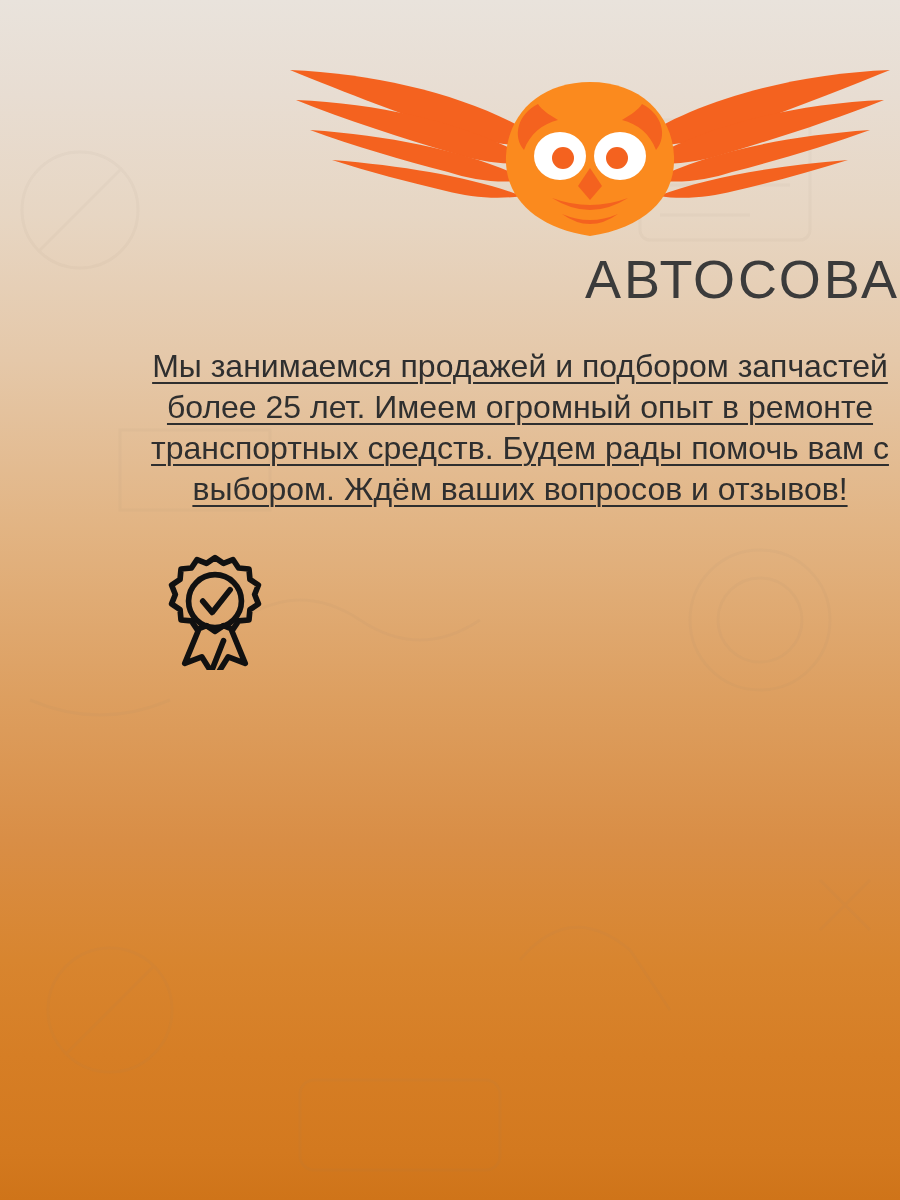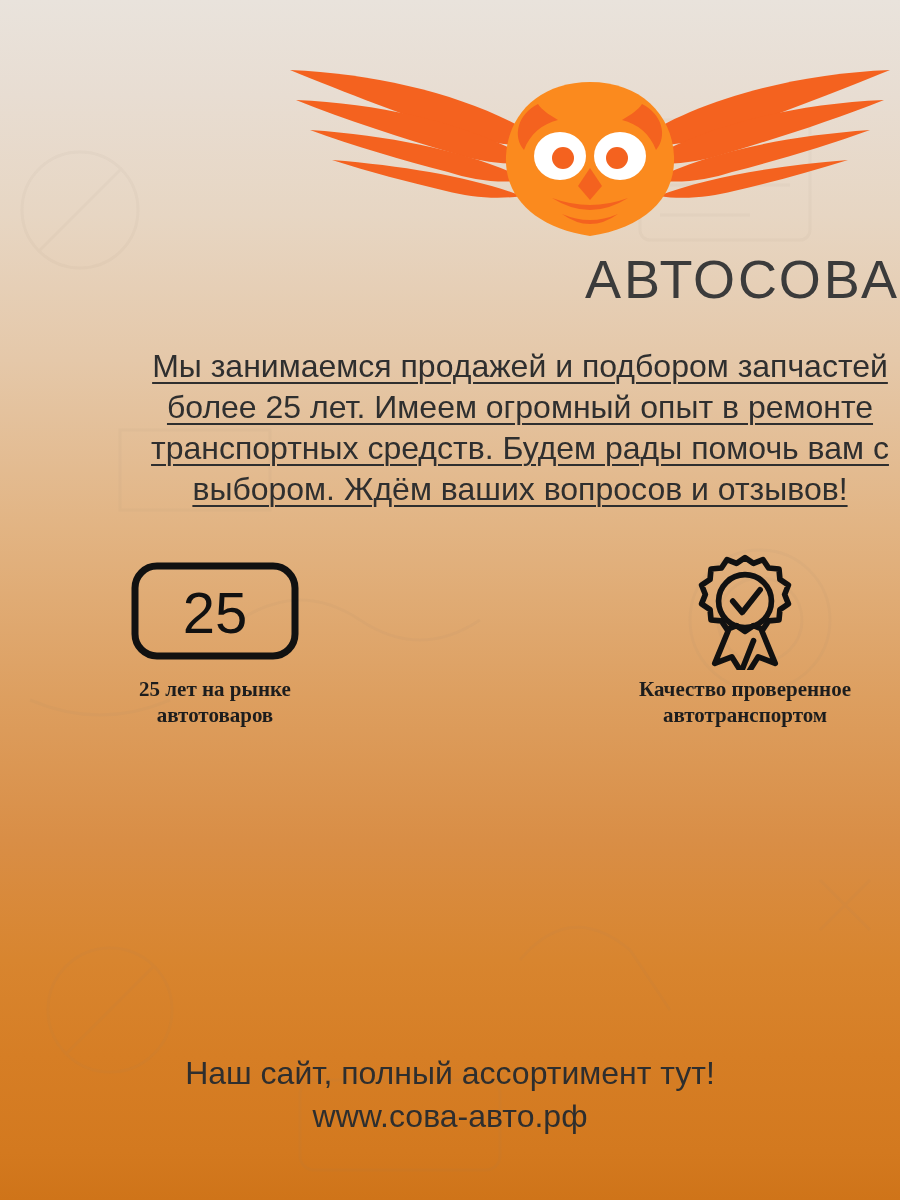--- a/index.html
+++ b/index.html
@@ -201,48 +201,34 @@
         <path d="M282 162 q28 12 56 0 q-28 20 -56 0 Z"></path>
       </g>
     </svg>
 
     <div class="brand-name">АВТОСОВА</div>
 
     <div class="about-text">Мы занимаемся продажей и подбором запчастей более 25 лет. Имеем огромный опыт в ремонте транспортных средств. Будем рады помочь вам с выбором. Ждём ваших вопросов и отзывов!</div>
 
     <div class="features">
 
-      <div class="feature">
-        <div class="feature-icon">
-          <svg viewBox="0 0 170 100" width="170" height="100" xmlns="http://www.w3.org/2000/svg">
-            <rect x="5" y="5" width="160" height="90" rx="22" ry="22" fill="none" stroke="#111" stroke-width="7"></rect>
-            <text x="85" y="72" text-anchor="middle" font-family="Liberation Sans, sans-serif" font-size="58" fill="#111">25</text>
-          </svg>
-        </div>
-        <div class="feature-caption">25 лет на рынке автотоваров</div>
-      </div>
 
       <div class="feature">
         <div class="feature-icon">
           <svg viewBox="0 0 120 125" width="120" height="118" xmlns="http://www.w3.org/2000/svg">
             <g fill="none" stroke="#111" stroke-width="6" stroke-linejoin="round" stroke-linecap="round">
               <path d="M60 6
                        l9 6 l10 -4 l6 9 l11 1 l1 11 l9 6 l-4 10 l4 10 l-9 6 l-1 11 l-11 1 l-6 9 l-10 -4 l-9 6 l-9 -6 l-10 4 l-6 -9 l-11 -1 l-1 -11 l-9 -6 l4 -10 l-4 -10 l9 -6 l1 -11 l11 -1 l6 -9 l10 4 Z"></path>
               <circle cx="60" cy="52" r="28"></circle>
               <path d="M47 52 l10 12 l19 -24"></path>
               <path d="M42 84 l-14 34 l18 -7 l10 16 l13 -33"></path>
               <path d="M78 84 l14 34 l-18 -7 l-10 16"></path>
             </g>
           </svg>
         </div>
-        <div class="feature-caption">Качество проверенное автотранспортом</div>
       </div>
 
 
     </div>
   </div>
 
-  <div class="site-block">
-    <div class="site-line">Наш сайт, полный ассортимент тут!</div>
-    <div class="site-url">www.сова-авто.рф</div>
-  </div>
 
 </div>
 
 </body></html>

